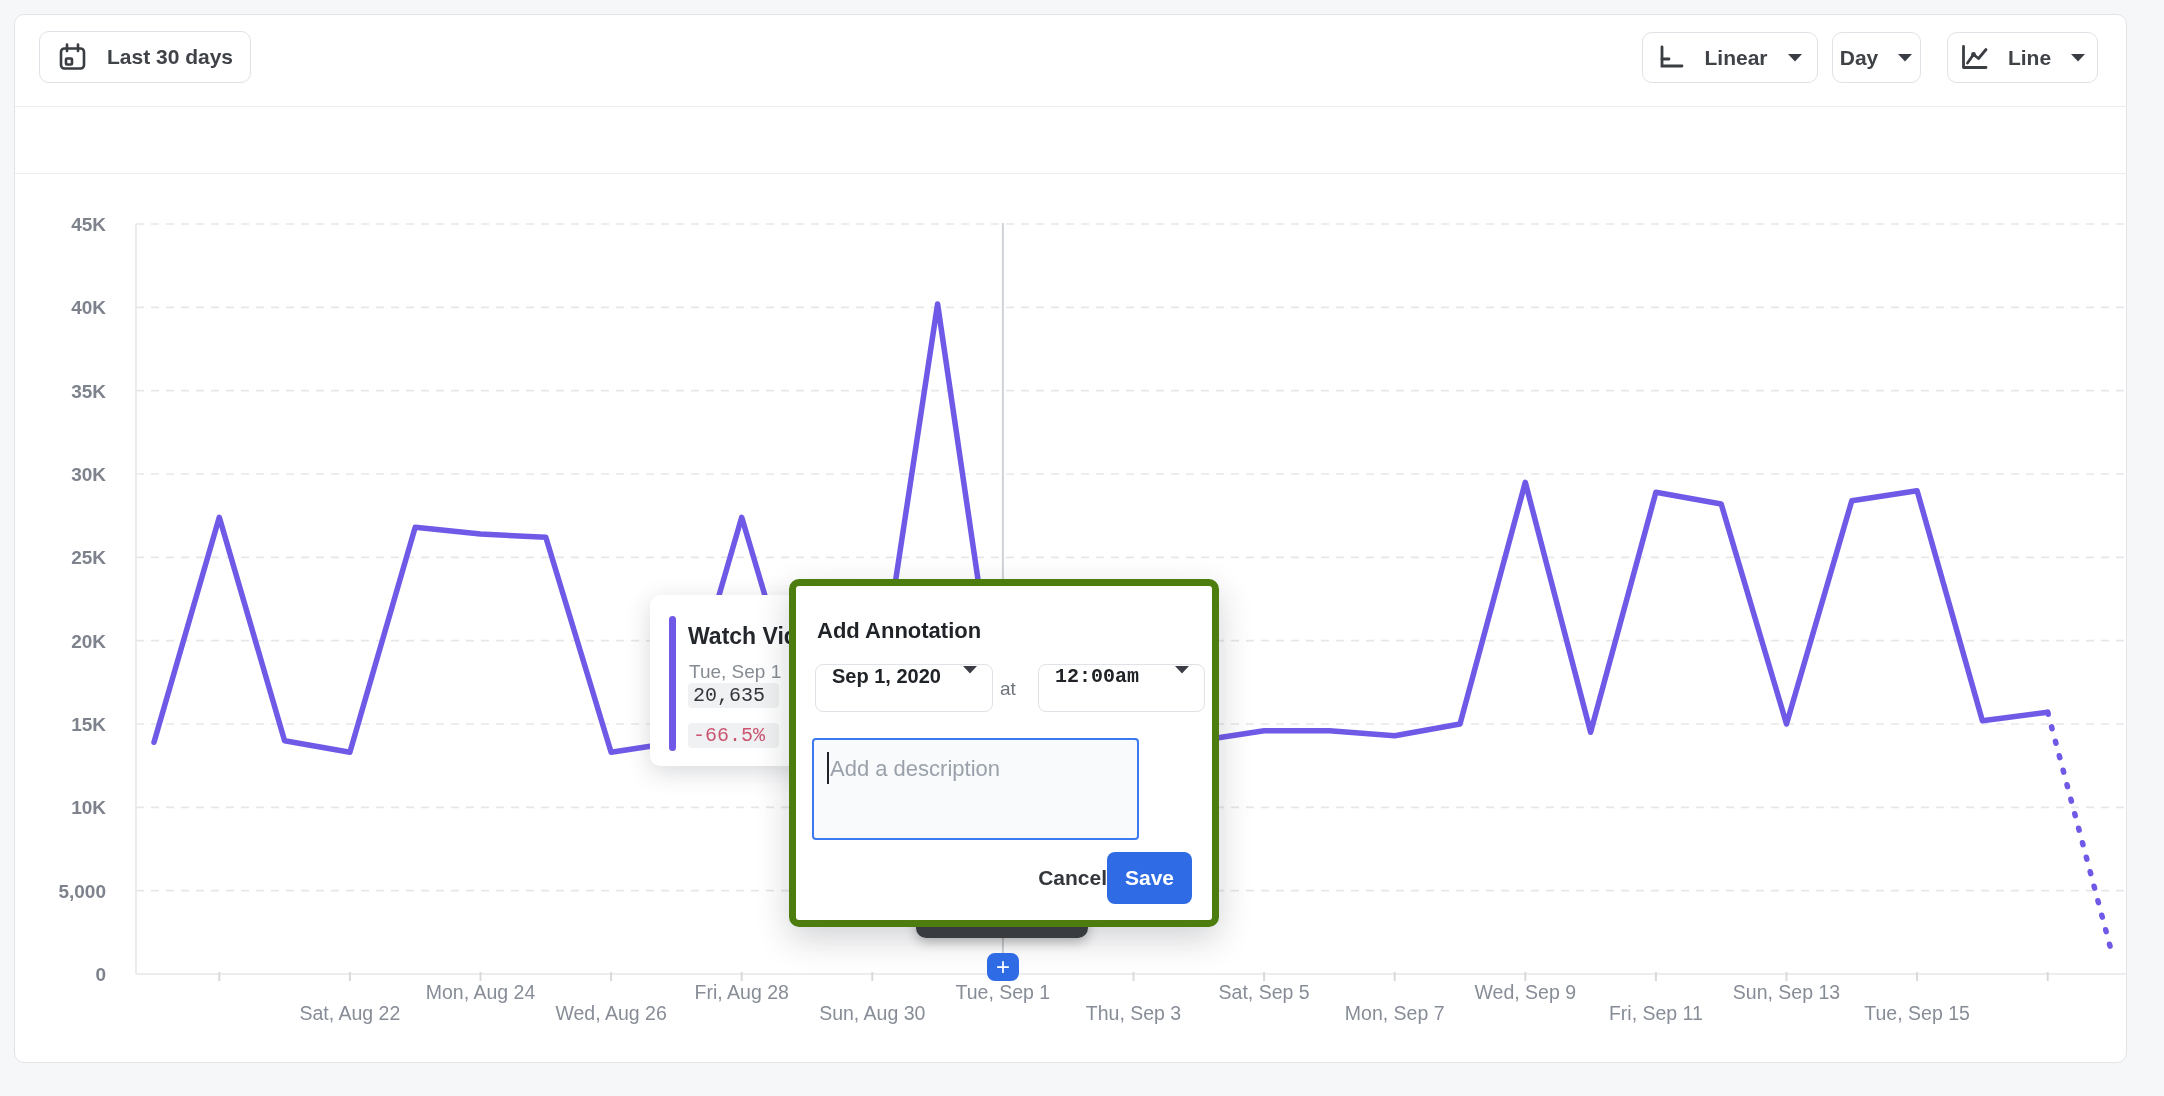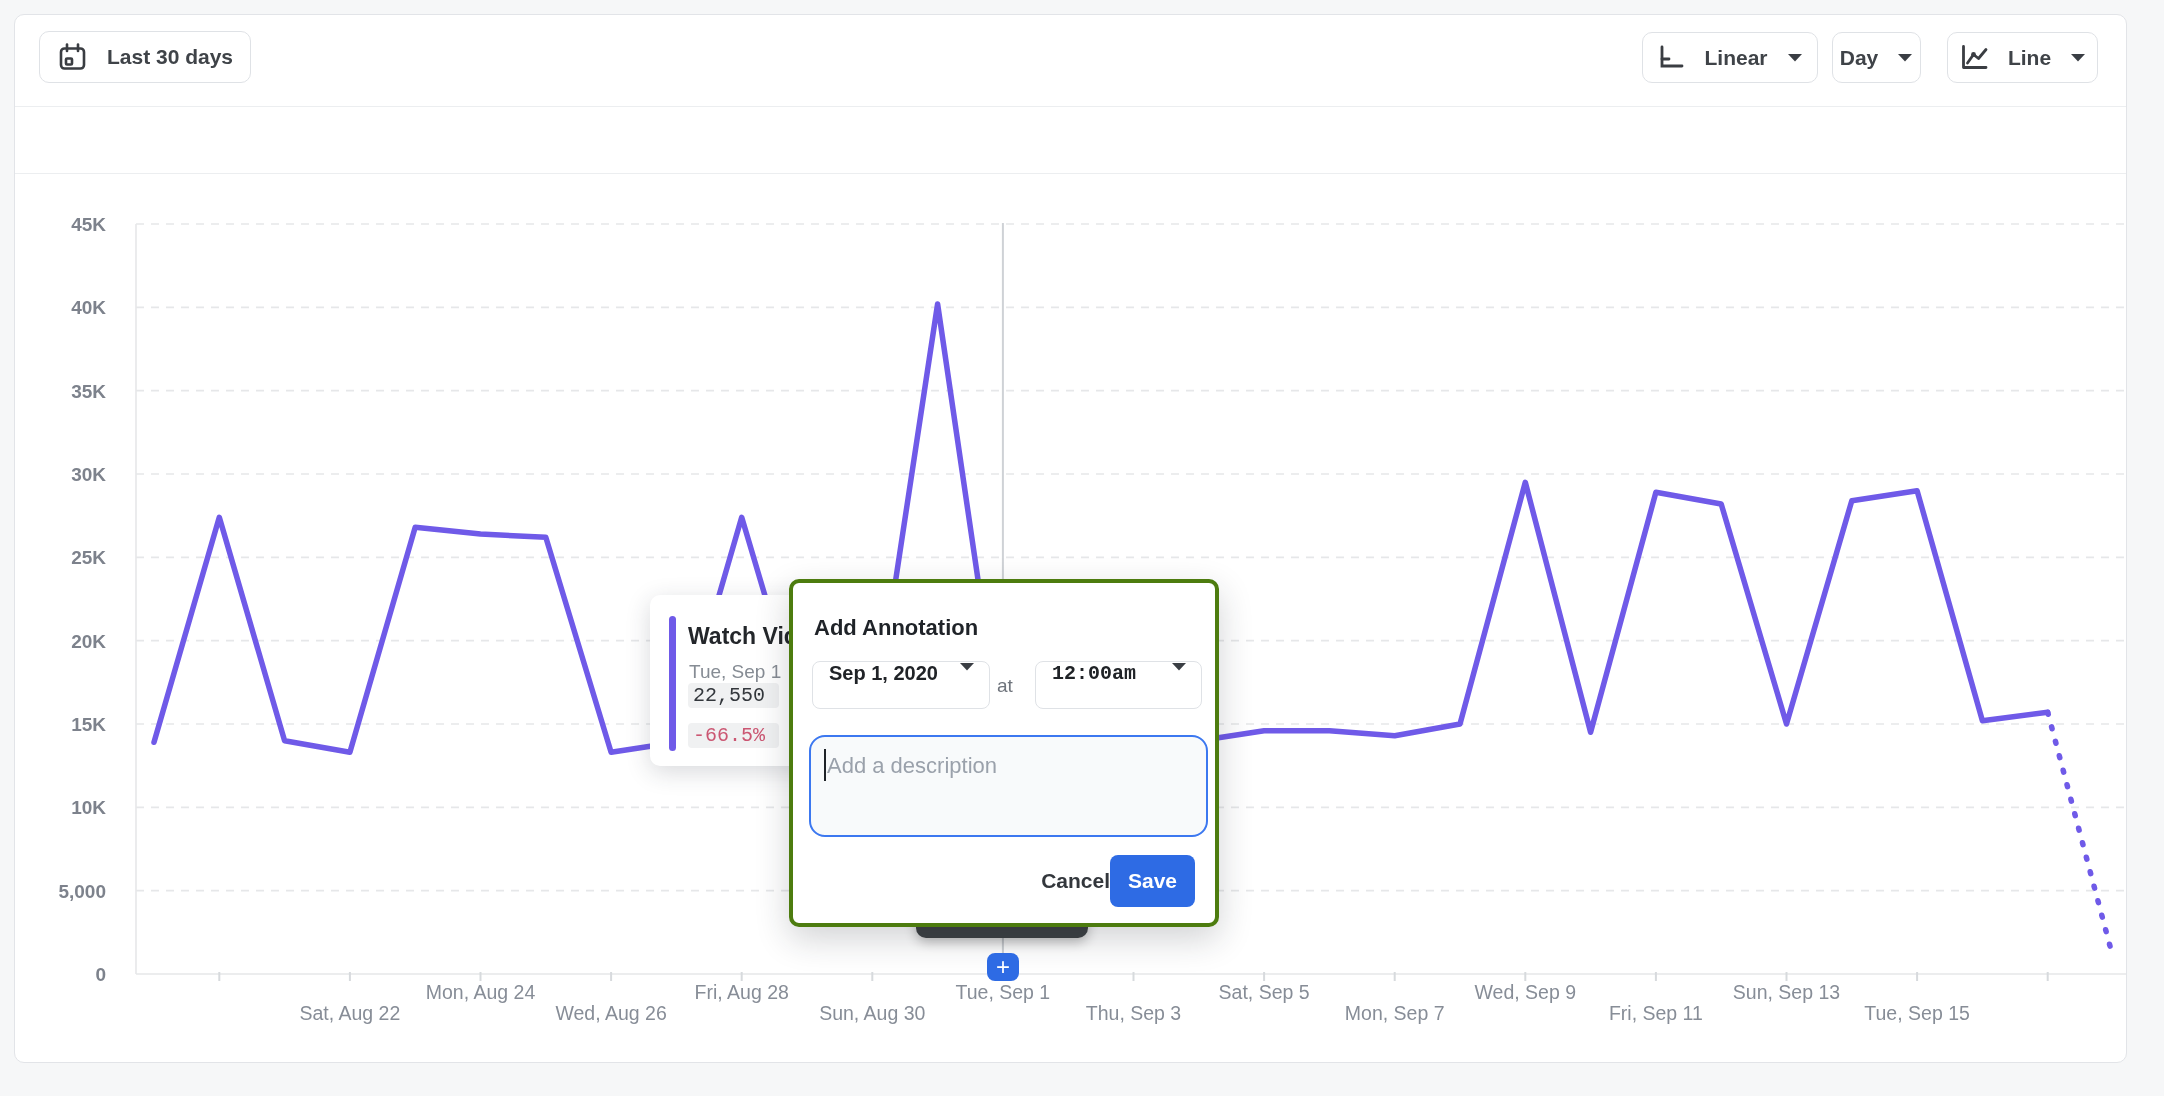--- a/index.html
+++ b/index.html
@@ -13,27 +13,27 @@
   .value-label { font-size:21px; color:#62666d; font-weight:500; }
   .chart-svg { position:absolute; left:0; top:158px; }
   .tooltip { position:absolute; left:635px; top:580px; width:235px; height:171px; background:#fff; border-radius:10px; box-shadow:0 6px 24px rgba(40,44,60,.18); z-index:3; }
   .tooltip .accent { position:absolute; left:19px; top:21px; width:7px; height:135px; border-radius:4px; }
   .tooltip .t-title { position:absolute; left:38px; top:28px; font-size:23px; font-weight:700; color:#23262a; white-space:nowrap; overflow:hidden; max-width:190px; }
   .tooltip .t-date { position:absolute; left:39px; top:66px; font-size:19px; color:#868c94; }
   .tooltip .chip { position:absolute; left:38px; width:91px; height:25px; background:#f0f1f2; border-radius:4px; display:flex; align-items:center; padding-left:5px; font-family:"Liberation Mono", monospace; font-size:20px; }
   .chip.value { top:88px; color:#33373c; }
   .chip.change { top:128px; color:#cb5672; }
   .dark-pill { position:absolute; left:901px; top:884px; width:172px; height:39px; background:#3c4043; border-radius:10px; box-shadow:0 4px 12px rgba(0,0,0,.28); z-index:4; }
-  .modal { position:absolute; left:774px; top:564px; width:430px; height:348px; background:#fff; border:4px solid #4d7c0f; border-radius:10px; box-shadow:0 12px 34px rgba(30,34,46,.20); z-index:5; }
+  .modal { position:absolute; left:774px; top:564px; width:430px; height:348px; background:#fff; border:7px solid #4d7c0f; border-radius:10px; box-shadow:0 12px 34px rgba(30,34,46,.20); z-index:5; }
   .modal-title { position:absolute; left:21px; top:32px; font-size:22px; font-weight:700; color:#1f2328; }
   .select { position:absolute; top:78px; height:48px; background:#fff; border:1.5px solid #dfe2e6; border-radius:8px; display:flex; align-items:flex-start; justify-content:space-between; padding:0 14px 0 16px; font-size:20px; font-weight:700; color:#202327; cursor:pointer; }
   .sel-date { left:19px; width:178px; }
   .sel-time { left:242px; width:167px;font-family:Liberation Mono, monospace; }
   .at-label { position:absolute; left:204px; top:92px; font-size:19px; color:#6f747c; }
-  .desc-box { position:absolute; left:16px; top:152px; width:399px; height:102px; background:#f8fafb; border:2px solid #3c78f0; border-radius:16px; }
+  .desc-box { position:absolute; left:16px; top:152px; width:327px; height:102px; background:#f8fafb; border:2px solid #3c78f0; border-radius:4px; }
   .desc-placeholder { position:absolute; left:16px; top:16px; font-size:22px; color:#9aa1ab; }
   .text-cursor { position:absolute; left:13px; top:12px; width:2px; height:32px; background:#1f2328; }
   .modal-footer { position:absolute; right:20px; bottom:16px; display:flex; align-items:center; }
   .cancel-btn { font-size:21px; font-weight:700; color:#33373c; cursor:pointer; }
   .save-btn { width:85px; height:52px; background:#2e6be4; border-radius:8px; color:#fff; font-size:21px; font-weight:700; display:flex; align-items:center; justify-content:center; cursor:pointer; }
   .plus-btn { position:absolute; left:972px; top:938px; width:32px; height:28px; background:#2e6be4; border-radius:8px; color:#fff; font-size:24px; line-height:26px; display:flex; align-items:center; justify-content:center; cursor:pointer; z-index:6; }
 </style>
 </head>
 <body>
 
@@ -137,21 +137,21 @@
       <line x1="2032.6999999999998" x2="2032.6999999999998" y1="799" y2="808" stroke="#d7dadd" stroke-width="2"></line>
       <line x1="987.9" x2="987.9" y1="50.00300000000004" y2="780" stroke="#cfd2d6" stroke-width="2"></line>
       <polyline points="139,569.3 204.3,344.3 269.6,567.7 334.9,579.3 400.2,354.3 465.5,361.0 530.8,364.3 596.0999999999999,579.3 661.4,569.3 726.6999999999999,344.3 792,564.3 857.3,561.0 922.5999999999999,131.0 987.9,576.5 1053.1999999999998,569.3 1118.5,567.7 1183.8,567.7 1249.1,557.7 1314.3999999999999,557.7 1379.7,562.7 1445,551.0 1510.3,309.3 1575.6,559.3 1640.8999999999999,319.3 1706.1999999999998,331.0 1771.5,551.0 1836.8,327.7 1902.1,317.7 1967.3999999999999,547.7 2032.6999999999998,539.3" fill="none" stroke="#6f5ae8" stroke-width="5.5" stroke-linejoin="round" stroke-linecap="round"></polyline>
       <polyline points="2032.6999999999998,539.3 2098,784.3" fill="none" stroke="#6f5ae8" stroke-width="5.5" stroke-dasharray="2 13" stroke-linecap="round"></polyline>
     </svg>
 
   <div class="tooltip">
     <div class="accent" style="background: rgb(111, 90, 232);"></div>
     <div class="t-title">Watch Vid</div>
     <div class="t-date">Tue, Sep 1</div>
-    <div class="chip value">22,550</div>
+    <div class="chip value">20,635</div>
     <div class="chip change">-66.5%</div>
   </div>
 
   <div class="dark-pill"></div>
 
   <div class="modal">
     <div class="modal-title">Add Annotation</div>
     <div class="select sel-date">
       <span>Sep 1, 2020</span>
       <svg class="caret" viewBox="0 0 16 9">

